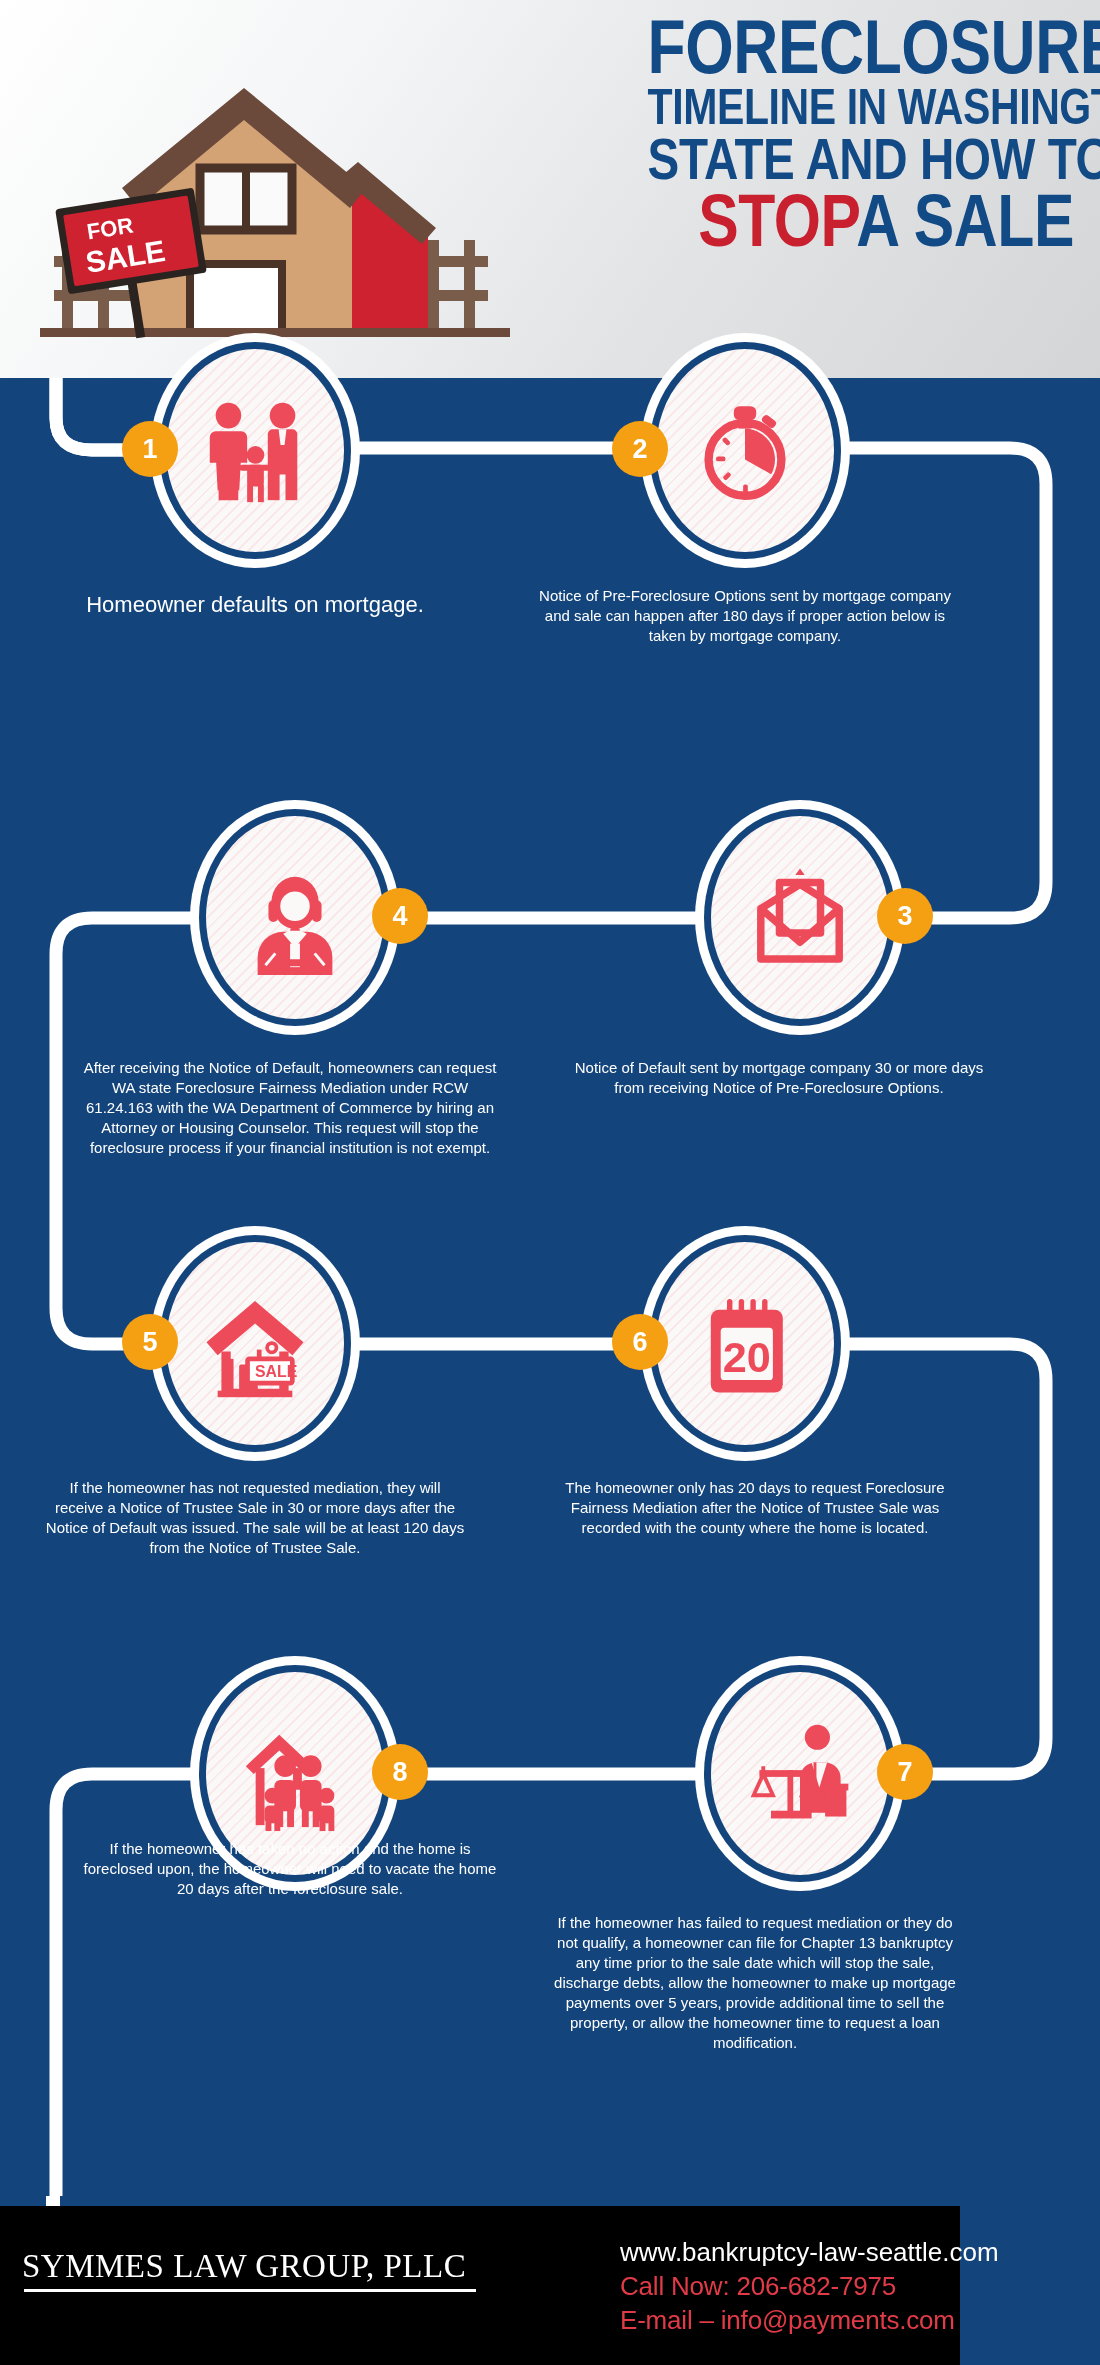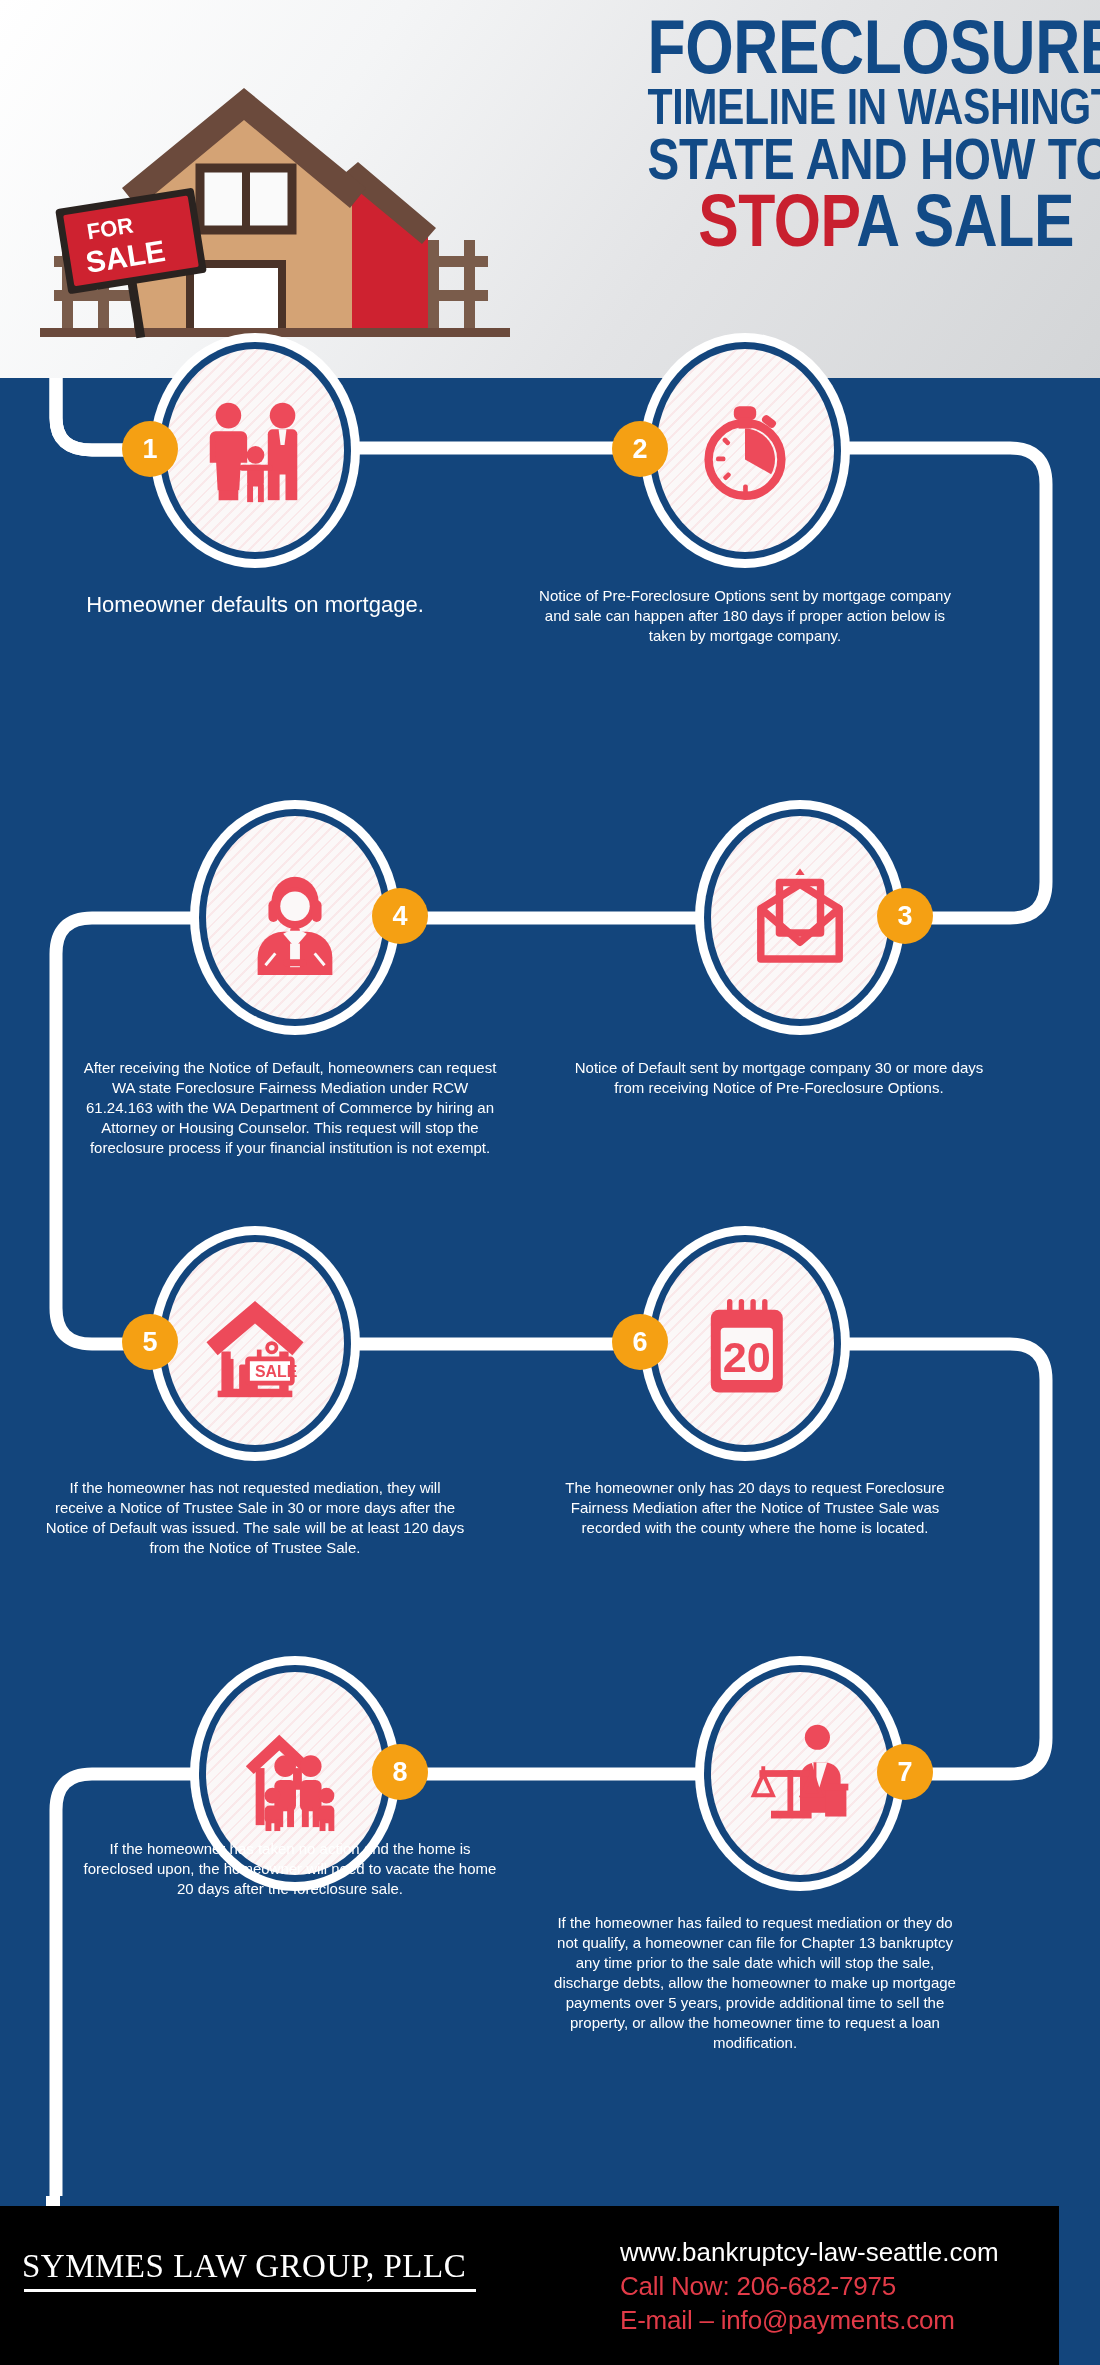--- a/index.html
+++ b/index.html
@@ -63,21 +63,21 @@
   .badge.right { right:-28px; }
 
   .caption {
     position:absolute; color:#ffffff; font-size:15px; line-height:1.33;
     text-align:center; width:420px;
   }
   .caption.big { font-size:22px; line-height:1.34; }
 
   
   .footer {
-    position:absolute; left:0; top:2196px; width:1059px; height:169px;
+    position:absolute; left:0; top:2196px; width:960px; height:169px;
     background:#000000; color:#fff;
   }
   .foot-strip { position:absolute; left:0; top:0; width:1100px; height:10px; background:#13457c; }
   .foot-tick { position:absolute; left:46px; top:0; width:14px; height:10px; background:#ffffff; }
   .brand { position:absolute; left:22px; top:52px; width:480px; text-align:left;
            font-family:"Liberation Serif", serif; }
   .brand-1 { font-size:33px; letter-spacing:0.5px; color:#fff; }
   .brand-rule { width:452px; height:3px; background:#fff; margin:4px 0 5px 2px; }
   .brand-2 { font-size:19px; letter-spacing:7px; color:#fff; }
   .contact { position:absolute; left:620px; top:40px; width:460px;

